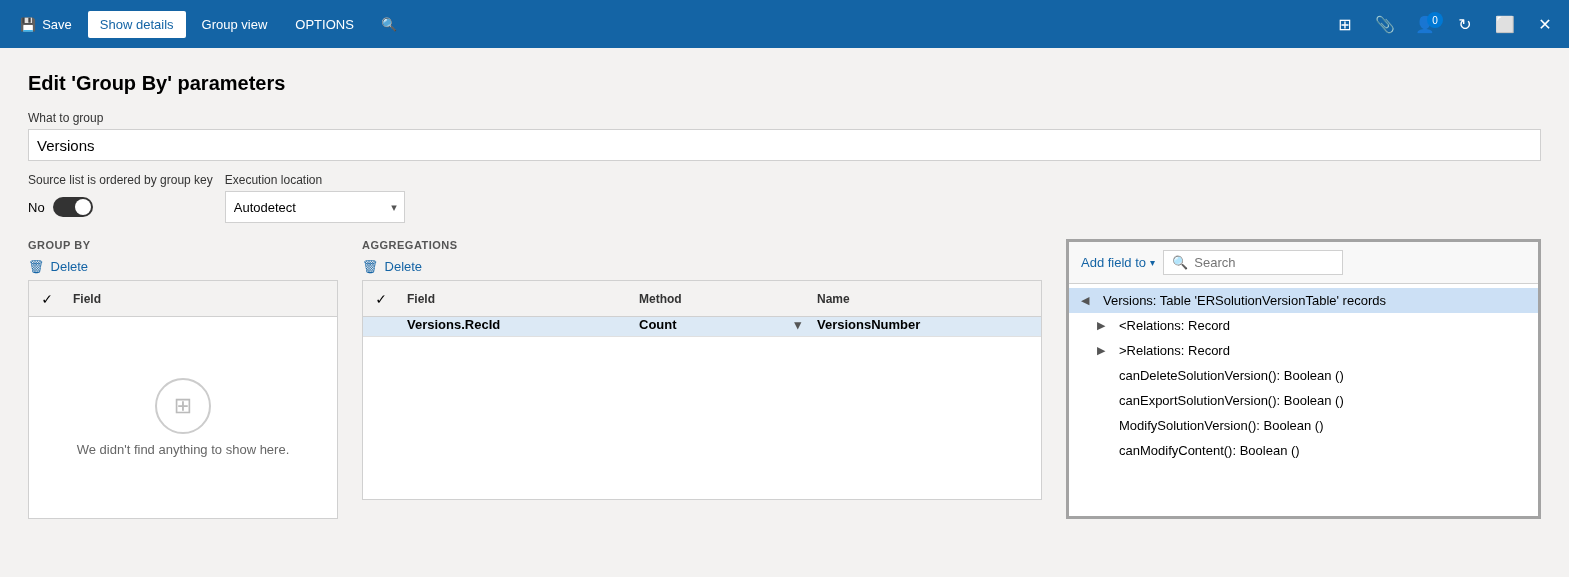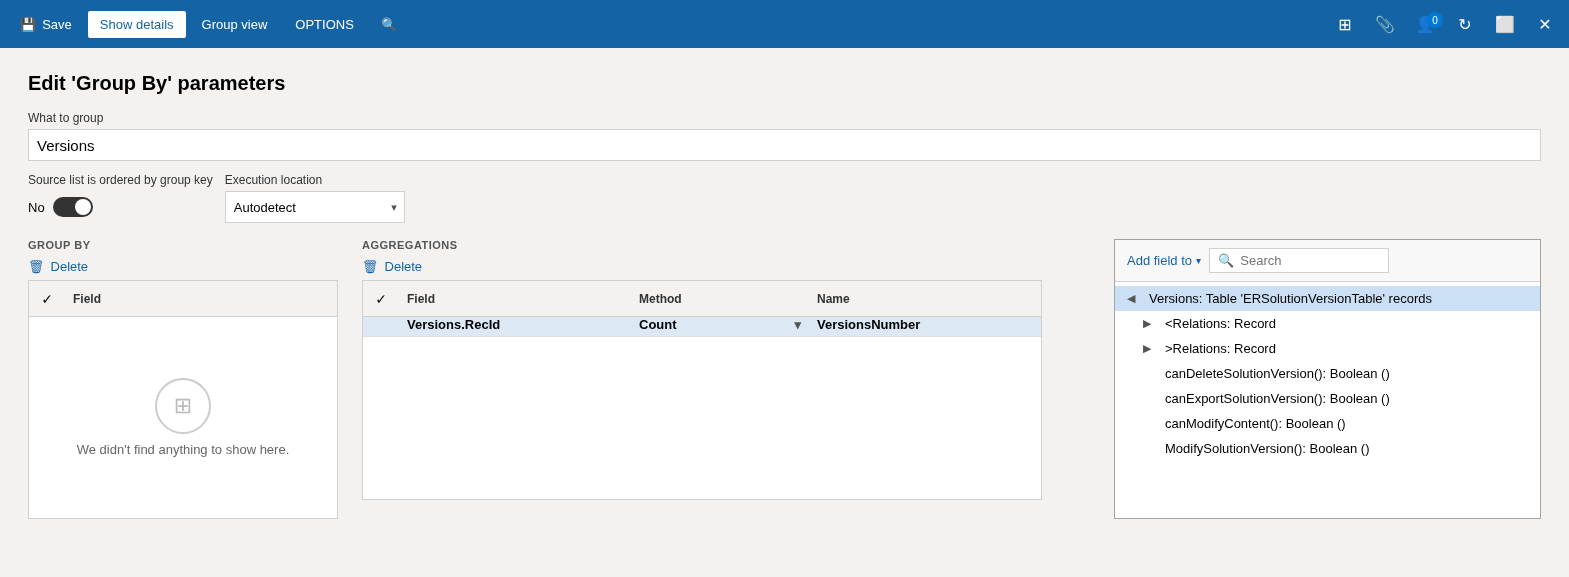--- a/index.html
+++ b/index.html
@@ -255,24 +255,23 @@
     .agg-td-check { width: 36px; display: flex; align-items: center; justify-content: center; }
     .agg-td-field { flex: 2; padding: 0 8px; font-size: 13px; }
     .agg-td-method { flex: 1.5; padding: 0 8px; font-size: 13px; display: flex; align-items: center; justify-content: space-between; }
     .agg-td-name { flex: 2; padding: 0 8px; font-size: 13px; }
 
     
     .right-panel {
       flex: 1;
       display: flex;
       flex-direction: column;
-      border: 1px solid #a3a3a3;
+      border: 3px solid #a3a3a3;
       background: #fff;
       min-width: 420px;
-      margin-left: 48px;
     }
 
     .right-panel-header {
       display: flex;
       align-items: center;
       padding: 8px 12px;
       border-bottom: 1px solid #d0d0d0;
       gap: 8px;
       background: #f8f8f8;
     }
@@ -482,26 +481,26 @@
             <span class="tree-label">canDeleteSolutionVersion(): Boolean ()</span>
           </div>
 
           <div class="tree-item tree-indent-1">
             <span class="tree-icon"></span>
             <span class="tree-label">canExportSolutionVersion(): Boolean ()</span>
           </div>
 
           <div class="tree-item tree-indent-1">
             <span class="tree-icon"></span>
-            <span class="tree-label">canModifyContent(): Boolean ()</span>
+            <span class="tree-label">ModifySolutionVersion(): Boolean ()</span>
           </div>
 
           <div class="tree-item tree-indent-1">
             <span class="tree-icon"></span>
-            <span class="tree-label">ModifySolutionVersion(): Boolean ()</span>
+            <span class="tree-label">canModifyContent(): Boolean ()</span>
           </div>
 
         </div>
       </div>
     </div>
 
   </div>
 </div>
 
 </body></html>

